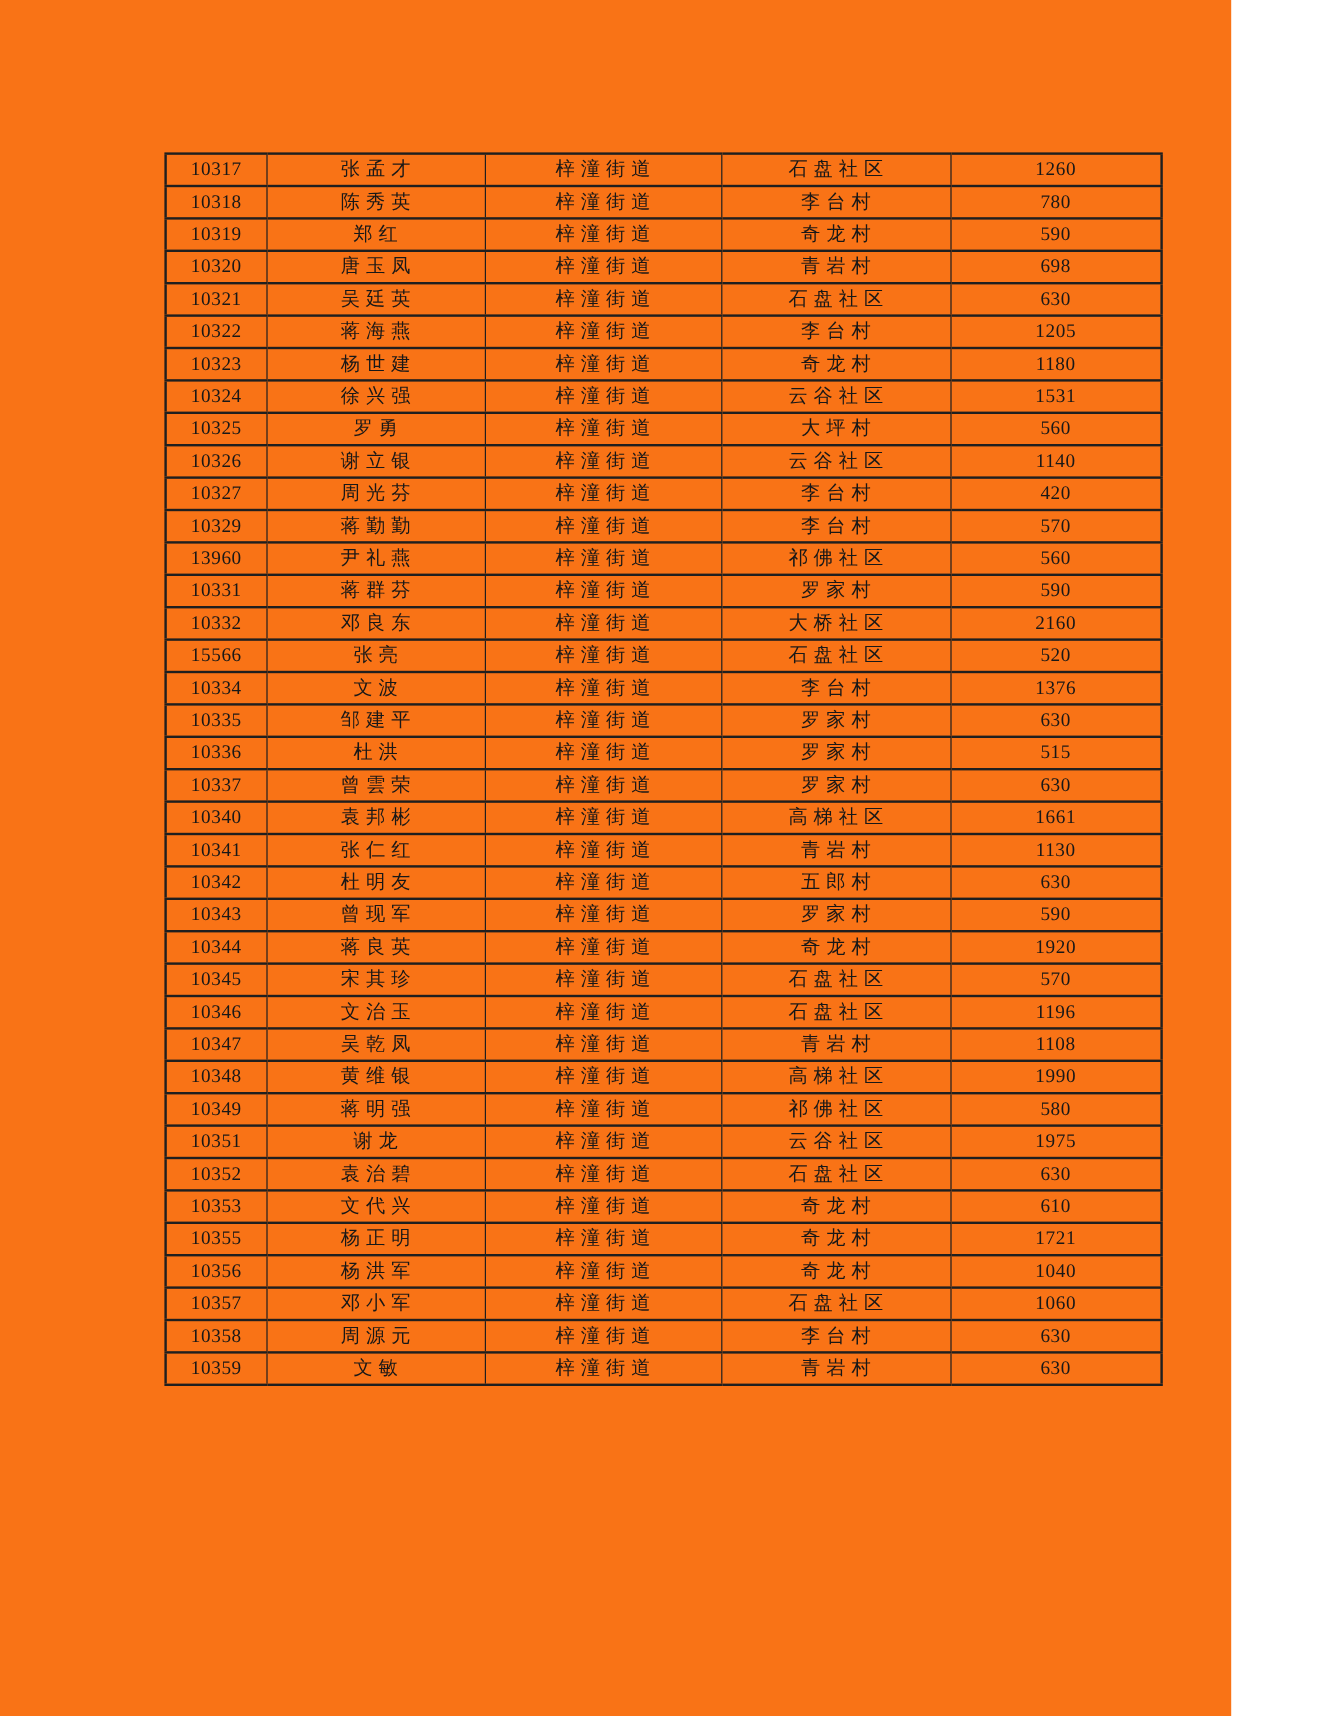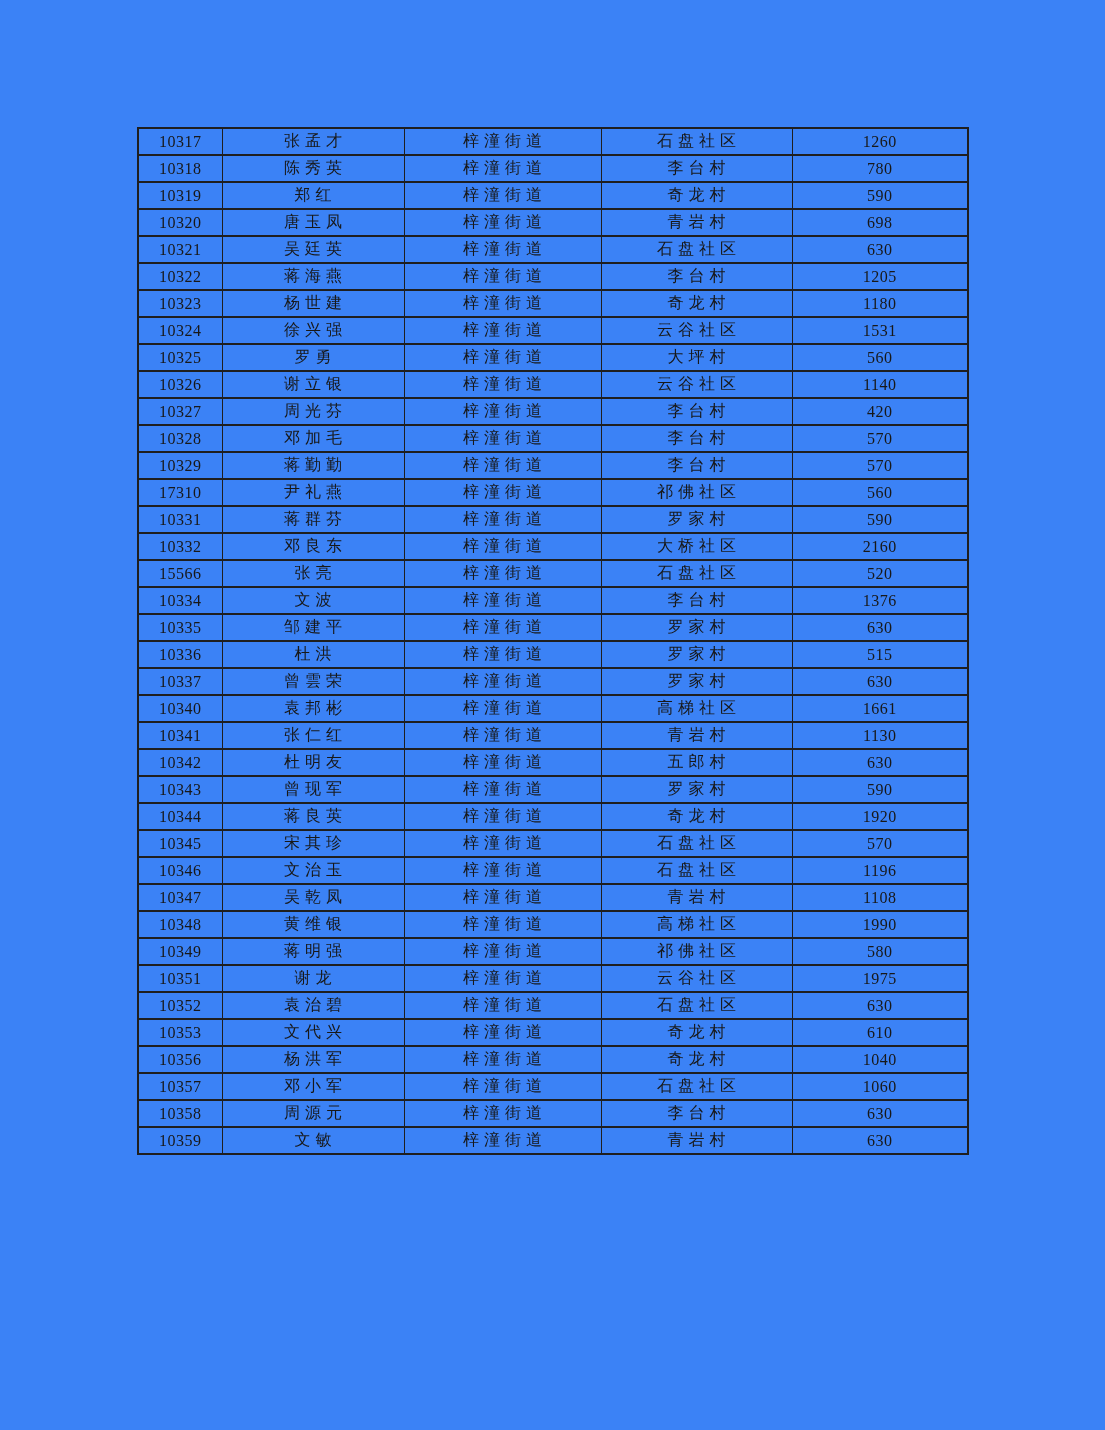--- a/index.html
+++ b/index.html
@@ -2,23 +2,23 @@
 <html><head>
 <meta charset="utf-8">
 <style>
   html, body {
     margin: 0;
     padding: 0;
     background: #ffffff;
   }
   .page {
     position: relative;
-    width: 1105px;
+    width: 1026px;
     height: 1430px;
-    background: #3b82f6;
+    background: #f97316;
     overflow: hidden;
     font-family: "Liberation Serif", "DejaVu Serif", serif;
   }
   table.roster {
     position: absolute;
     left: 137px;
     top: 127px;
     width: 830px;
     border-collapse: collapse;
     table-layout: fixed;
@@ -142,38 +142,31 @@
         </tr>
 
         <tr>
           <td class="num">10327</td>
           <td class="zh">周光芬</td>
           <td class="zh">梓潼街道</td>
           <td class="zh">李台村</td>
           <td class="num">420</td>
         </tr>
 
-        <tr>
-          <td class="num">10328</td>
-          <td class="zh">邓加毛</td>
-          <td class="zh">梓潼街道</td>
-          <td class="zh">李台村</td>
-          <td class="num">570</td>
-        </tr>
 
         <tr>
           <td class="num">10329</td>
           <td class="zh">蒋勤勤</td>
           <td class="zh">梓潼街道</td>
           <td class="zh">李台村</td>
           <td class="num">570</td>
         </tr>
 
         <tr>
-          <td class="num">17310</td>
+          <td class="num">13960</td>
           <td class="zh">尹礼燕</td>
           <td class="zh">梓潼街道</td>
           <td class="zh">祁佛社区</td>
           <td class="num">560</td>
         </tr>
 
         <tr>
           <td class="num">10331</td>
           <td class="zh">蒋群芬</td>
           <td class="zh">梓潼街道</td>
@@ -330,20 +323,27 @@
 
         <tr>
           <td class="num">10353</td>
           <td class="zh">文代兴</td>
           <td class="zh">梓潼街道</td>
           <td class="zh">奇龙村</td>
           <td class="num">610</td>
         </tr>
 
 
+        <tr>
+          <td class="num">10355</td>
+          <td class="zh">杨正明</td>
+          <td class="zh">梓潼街道</td>
+          <td class="zh">奇龙村</td>
+          <td class="num">1721</td>
+        </tr>
 
         <tr>
           <td class="num">10356</td>
           <td class="zh">杨洪军</td>
           <td class="zh">梓潼街道</td>
           <td class="zh">奇龙村</td>
           <td class="num">1040</td>
         </tr>
 
         <tr>

